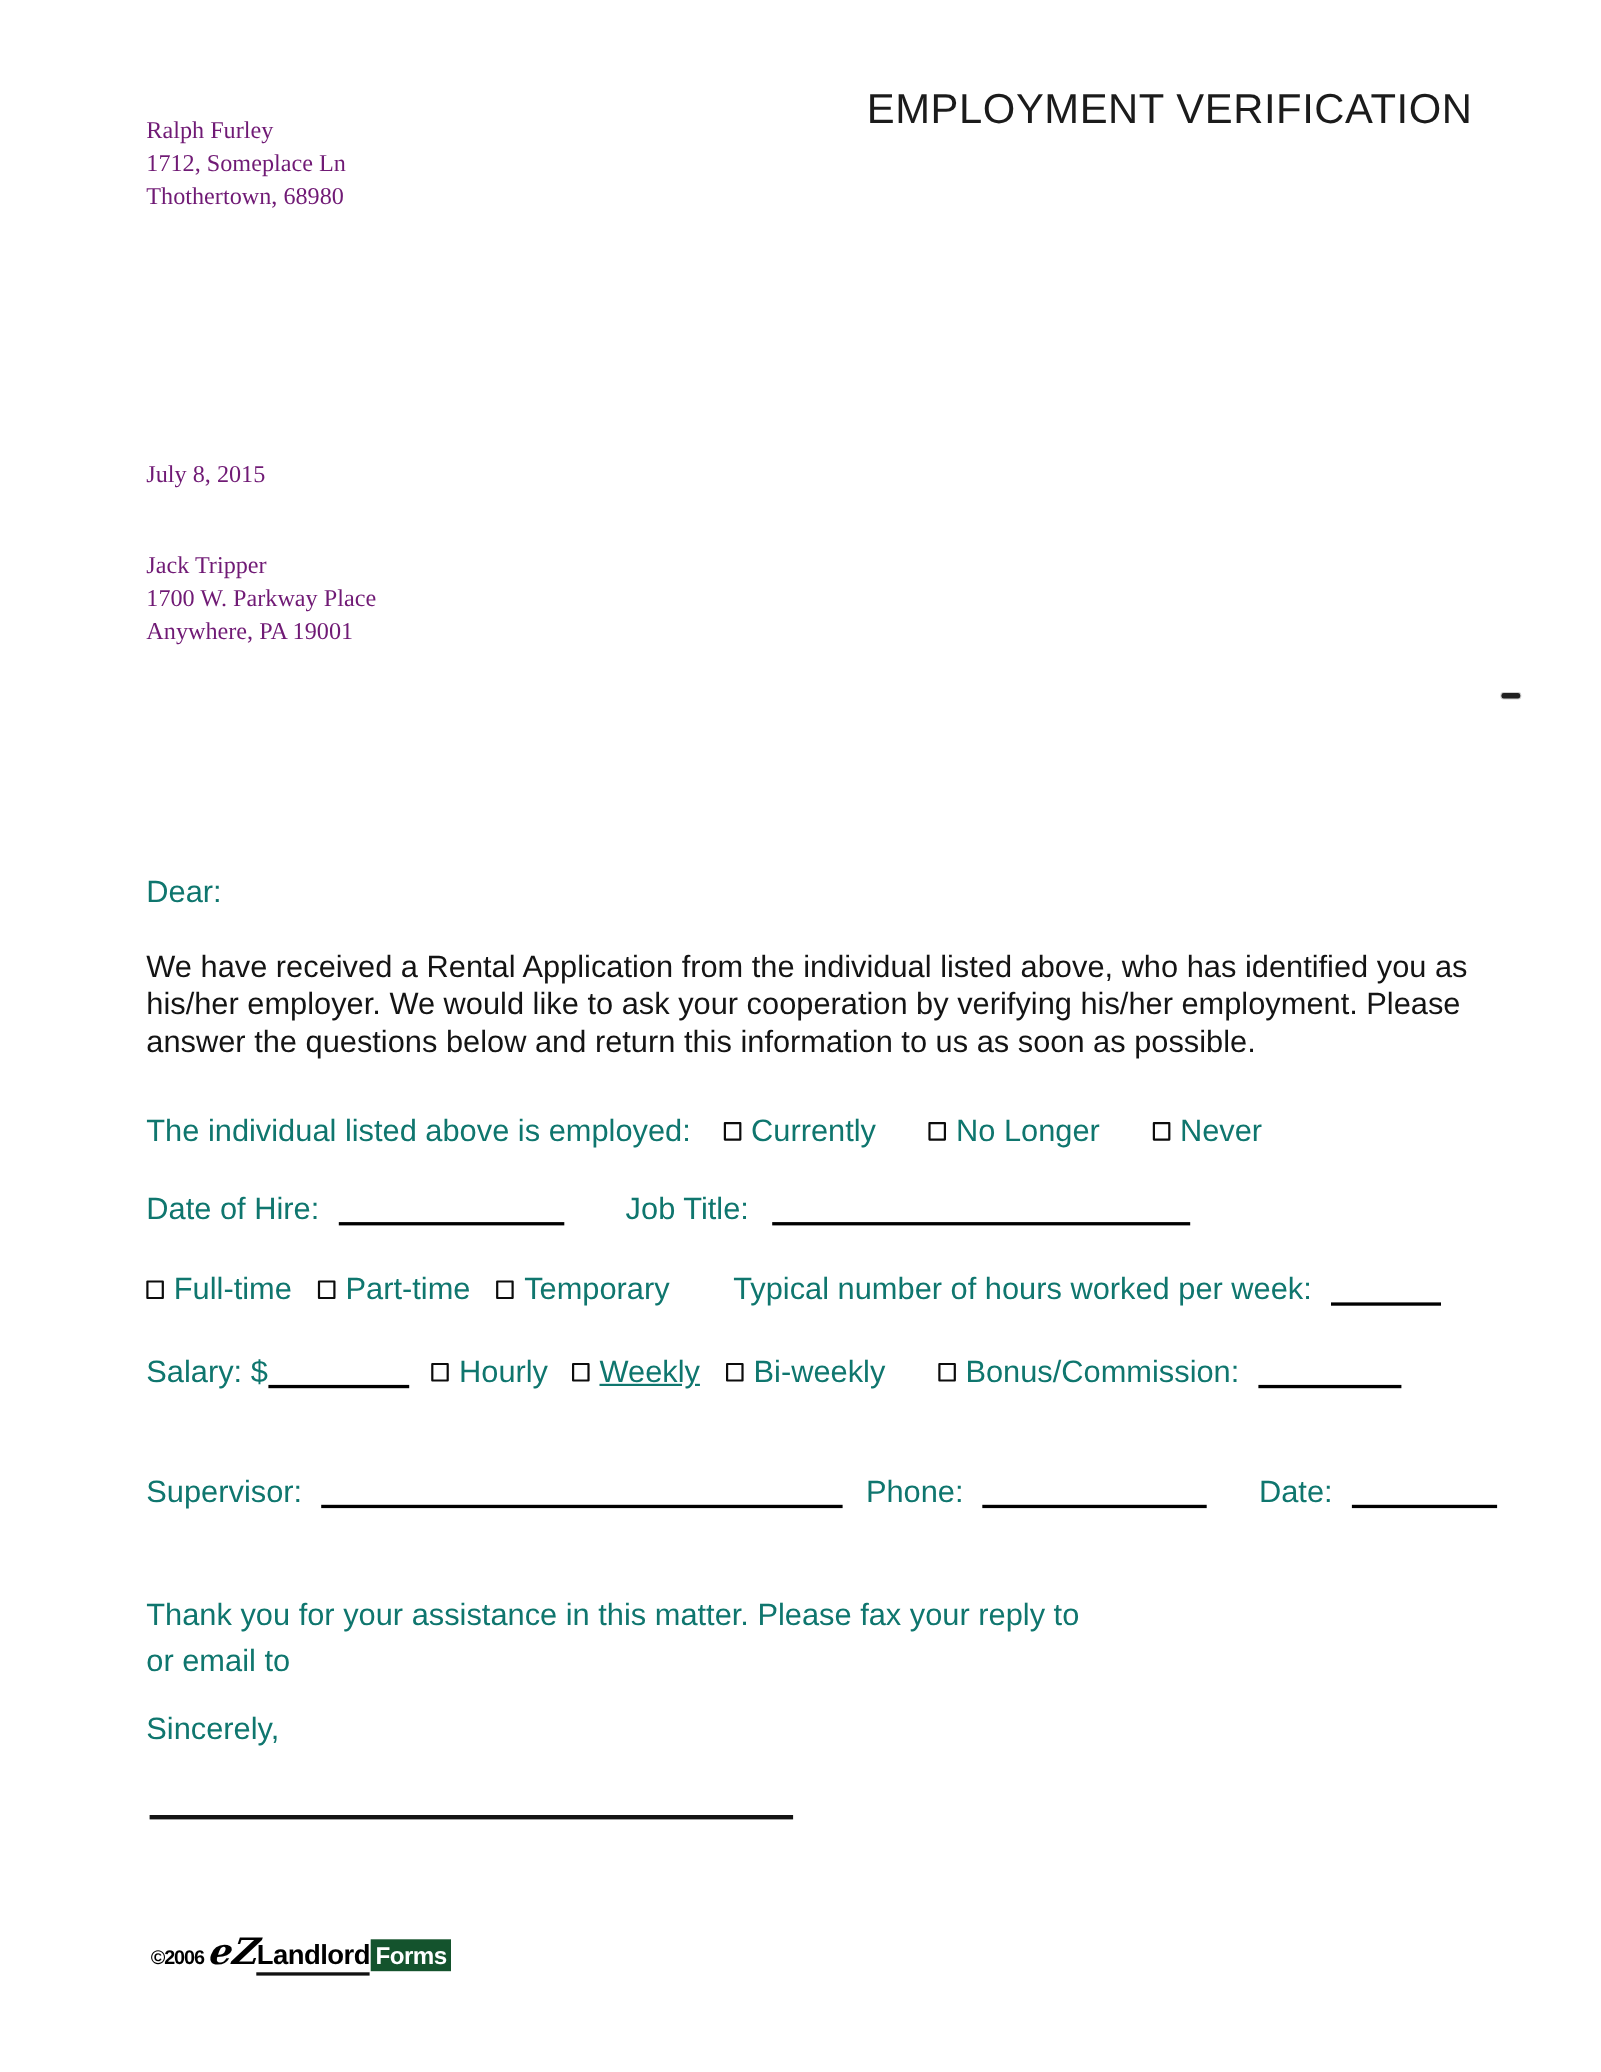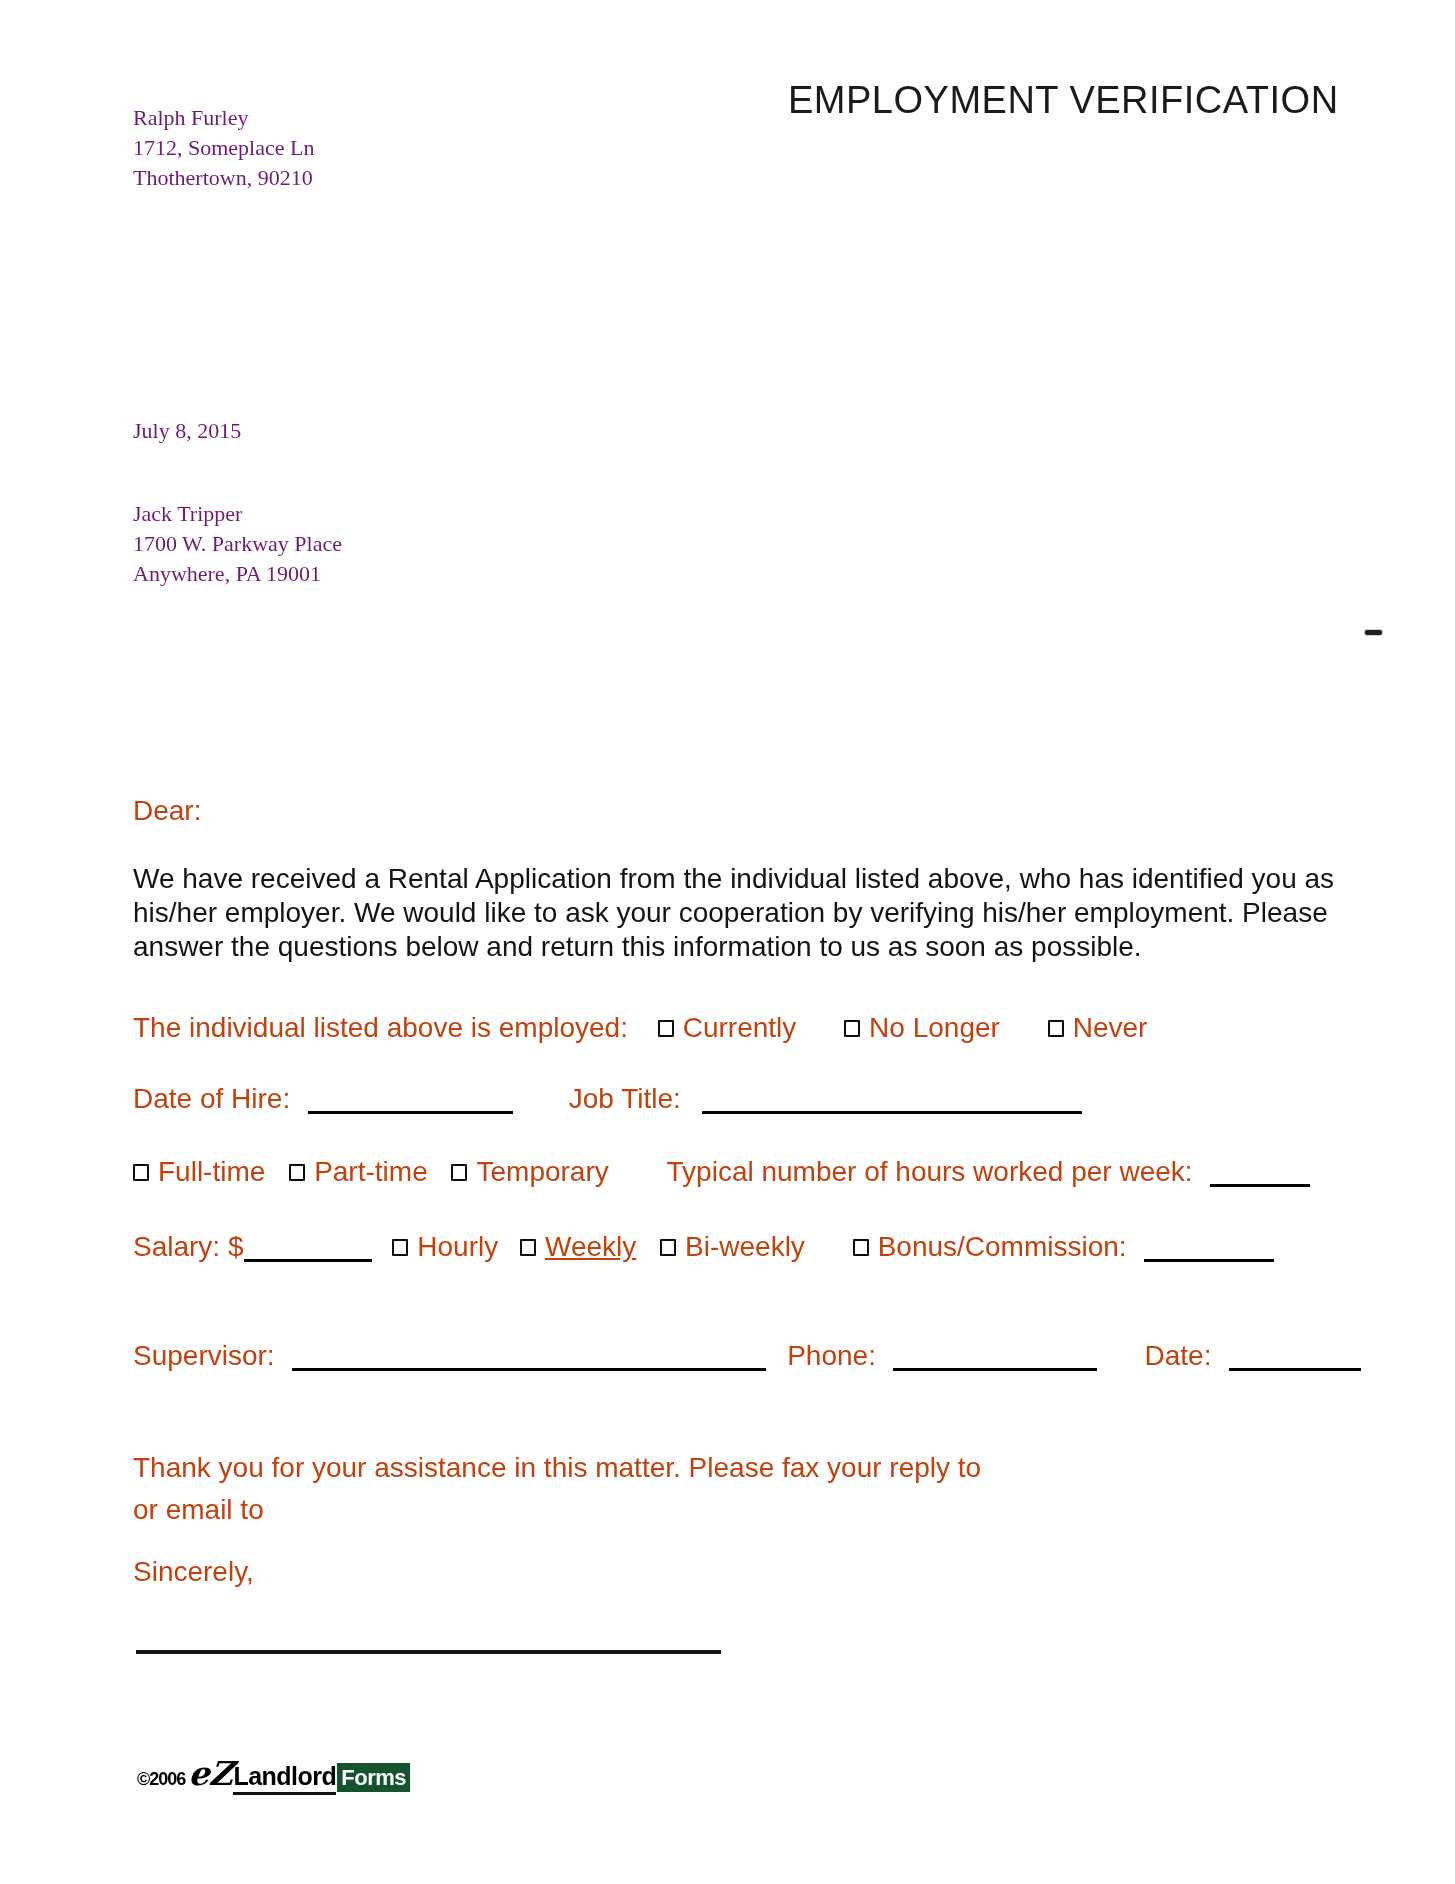--- a/index.html
+++ b/index.html
@@ -12,21 +12,21 @@
     overflow:hidden;
   }
   .serif{font-family:"Liberation Serif",serif;font-size:22px;line-height:30px;color:#701a75;}
   .abs{position:absolute;}
   .doc-title{
     font-family:"Liberation Sans",sans-serif;
     font-size:38px;letter-spacing:0.5px;color:#1b1b1b;font-weight:400;white-space:nowrap;
   }
   .line{
     position:absolute;left:133px;white-space:nowrap;
-    font-size:28px;color:#c2410c;
+    font-size:28px;color:#0f766e;
   }
   .para{
     position:absolute;left:133px;width:1218px;
     font-size:28px;line-height:34px;color:#141414;
   }
   .blank{
     display:inline-block;height:0;
     border-bottom:3px solid #000;
     vertical-align:-6px;
   }
@@ -76,21 +76,21 @@
   .gap24{margin-left:40px;}
 </style>
 </head>
 <body>
 
 <div class="page">
 
   <div class="abs serif" style="left:133px;top:103px;">
     <div>Ralph Furley</div>
     <div>1712, Someplace Ln</div>
-    <div>Thothertown, 90210</div>
+    <div>Thothertown, 68980</div>
   </div>
 
   <div class="abs doc-title" style="left:788px;top:79px;">EMPLOYMENT VERIFICATION</div>
 
   <div class="abs serif" style="left:133px;top:416px;">July 8, 2015</div>
 
   <div class="abs serif" style="left:133px;top:499px;">
     <div>Jack Tripper</div>
     <div>1700 W. Parkway Place</div>
     <div>Anywhere, PA 19001</div>

